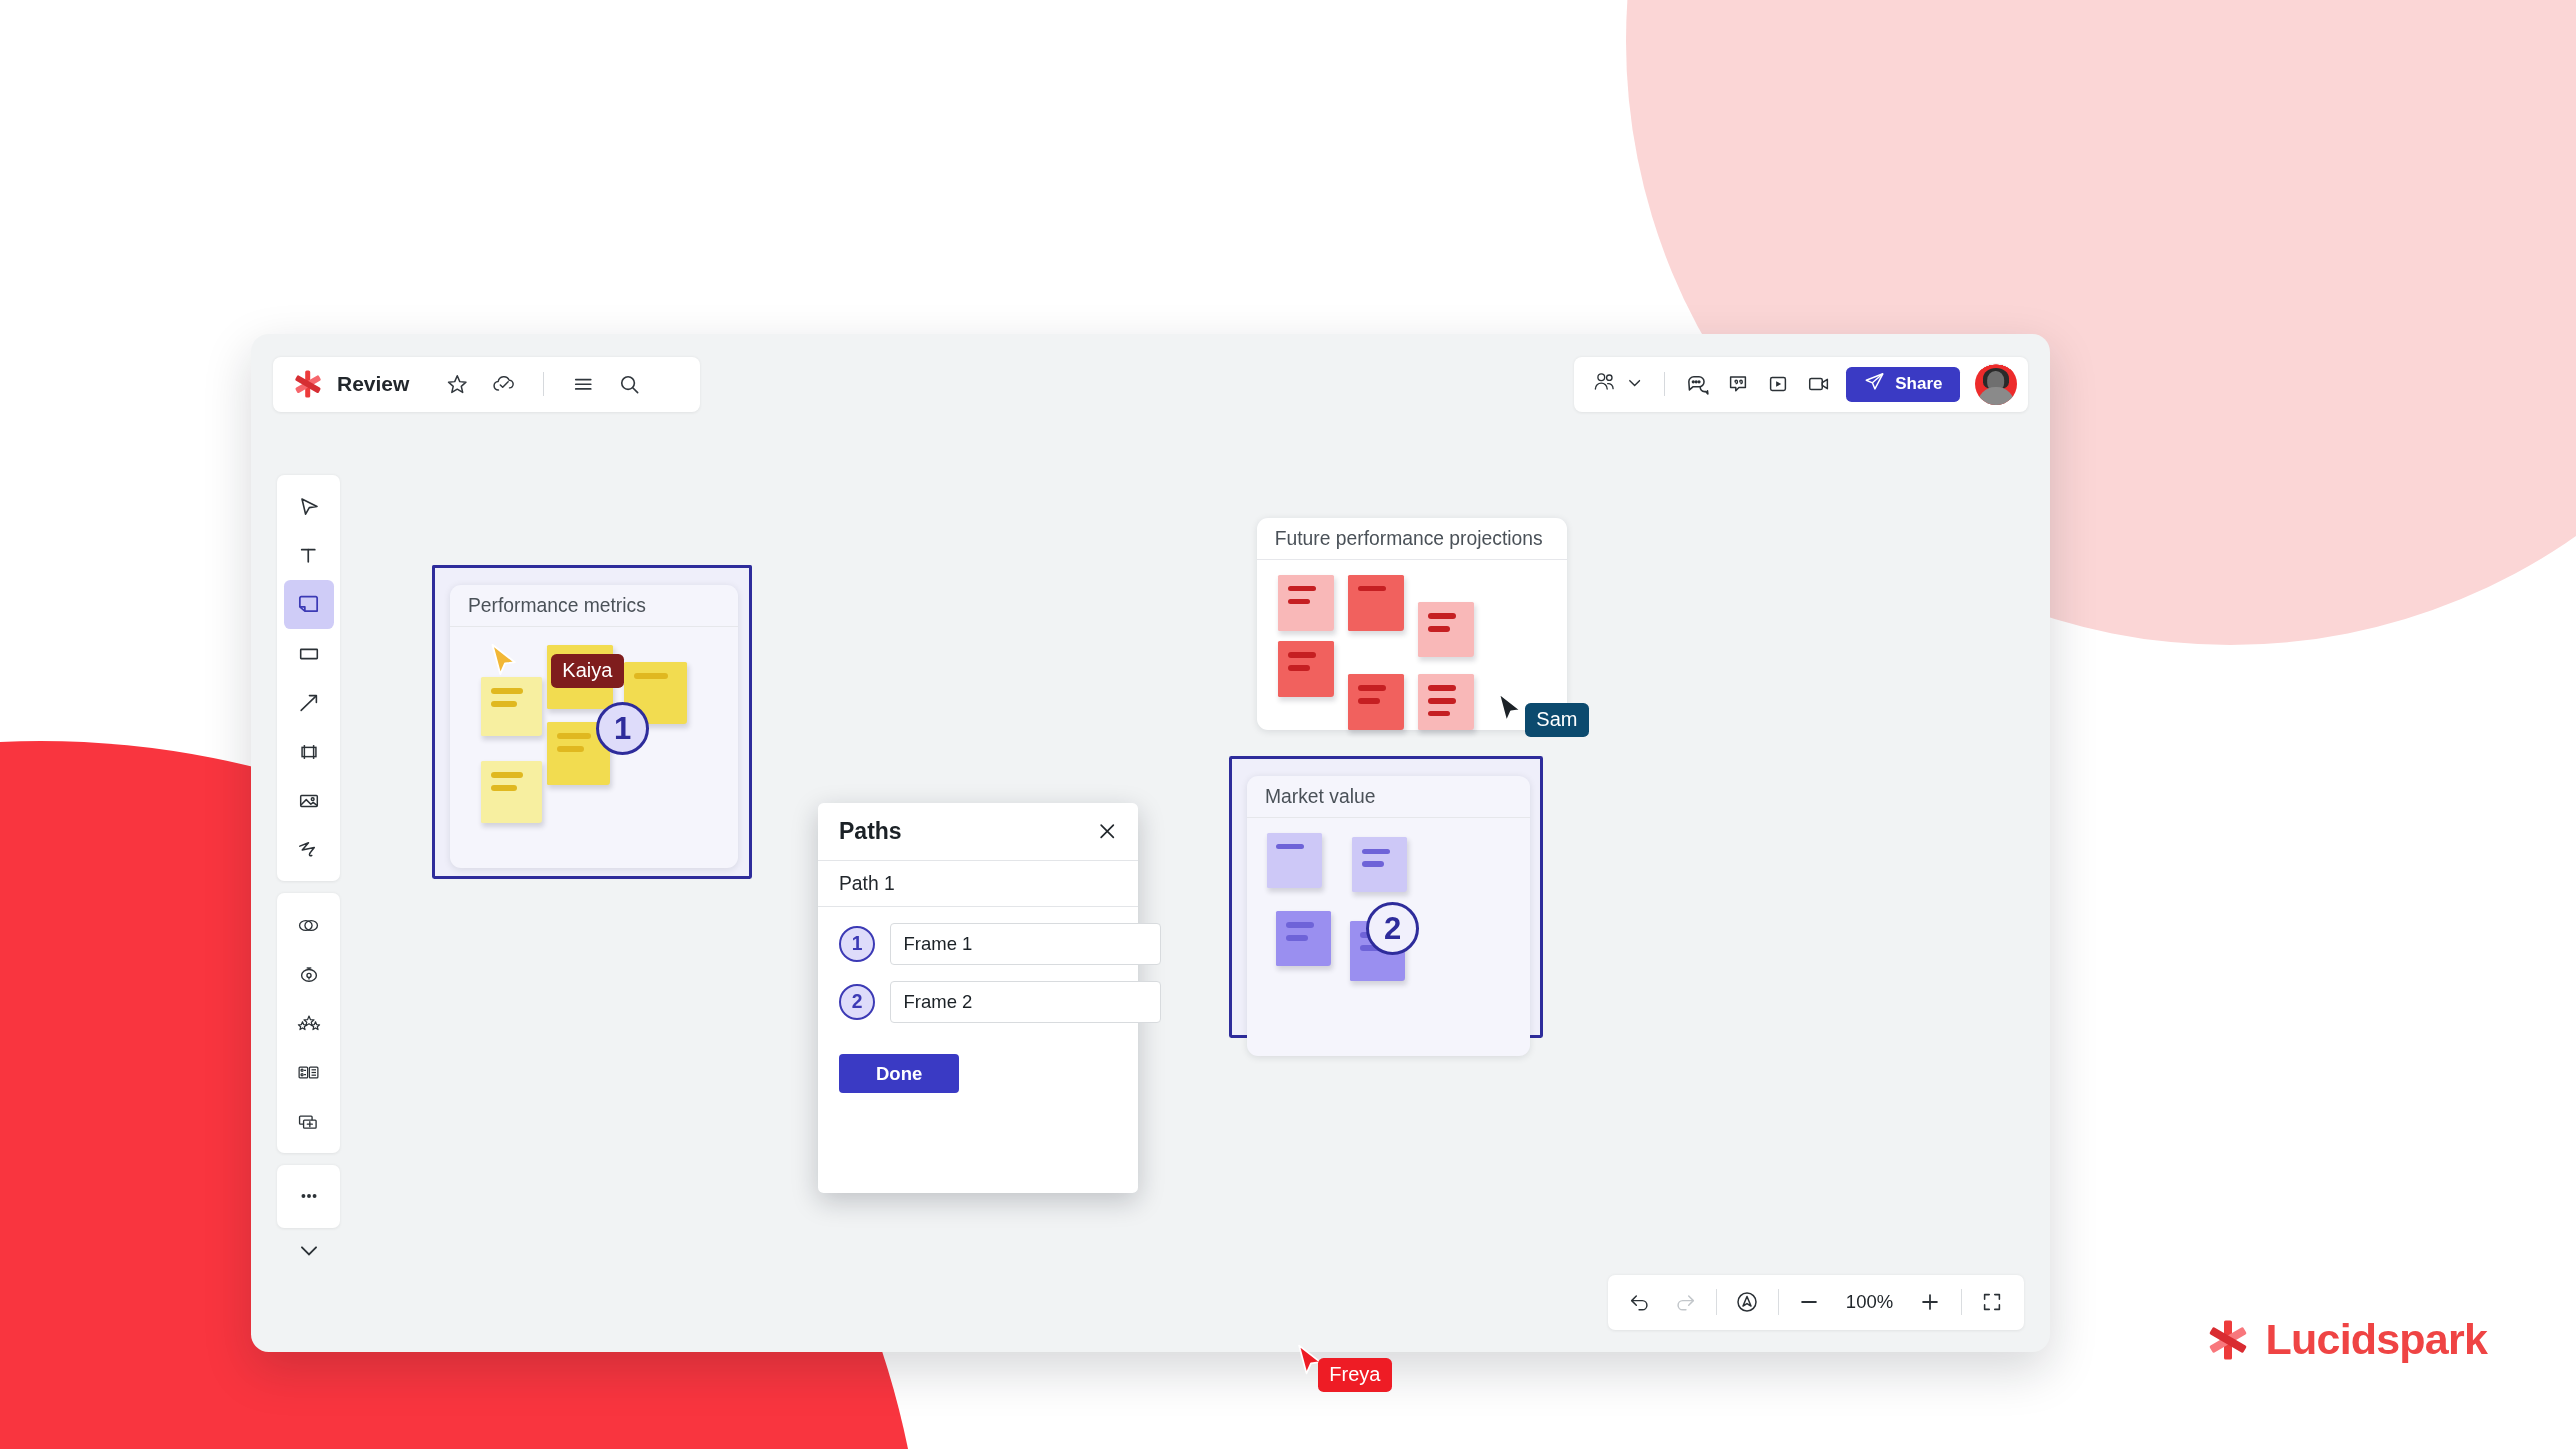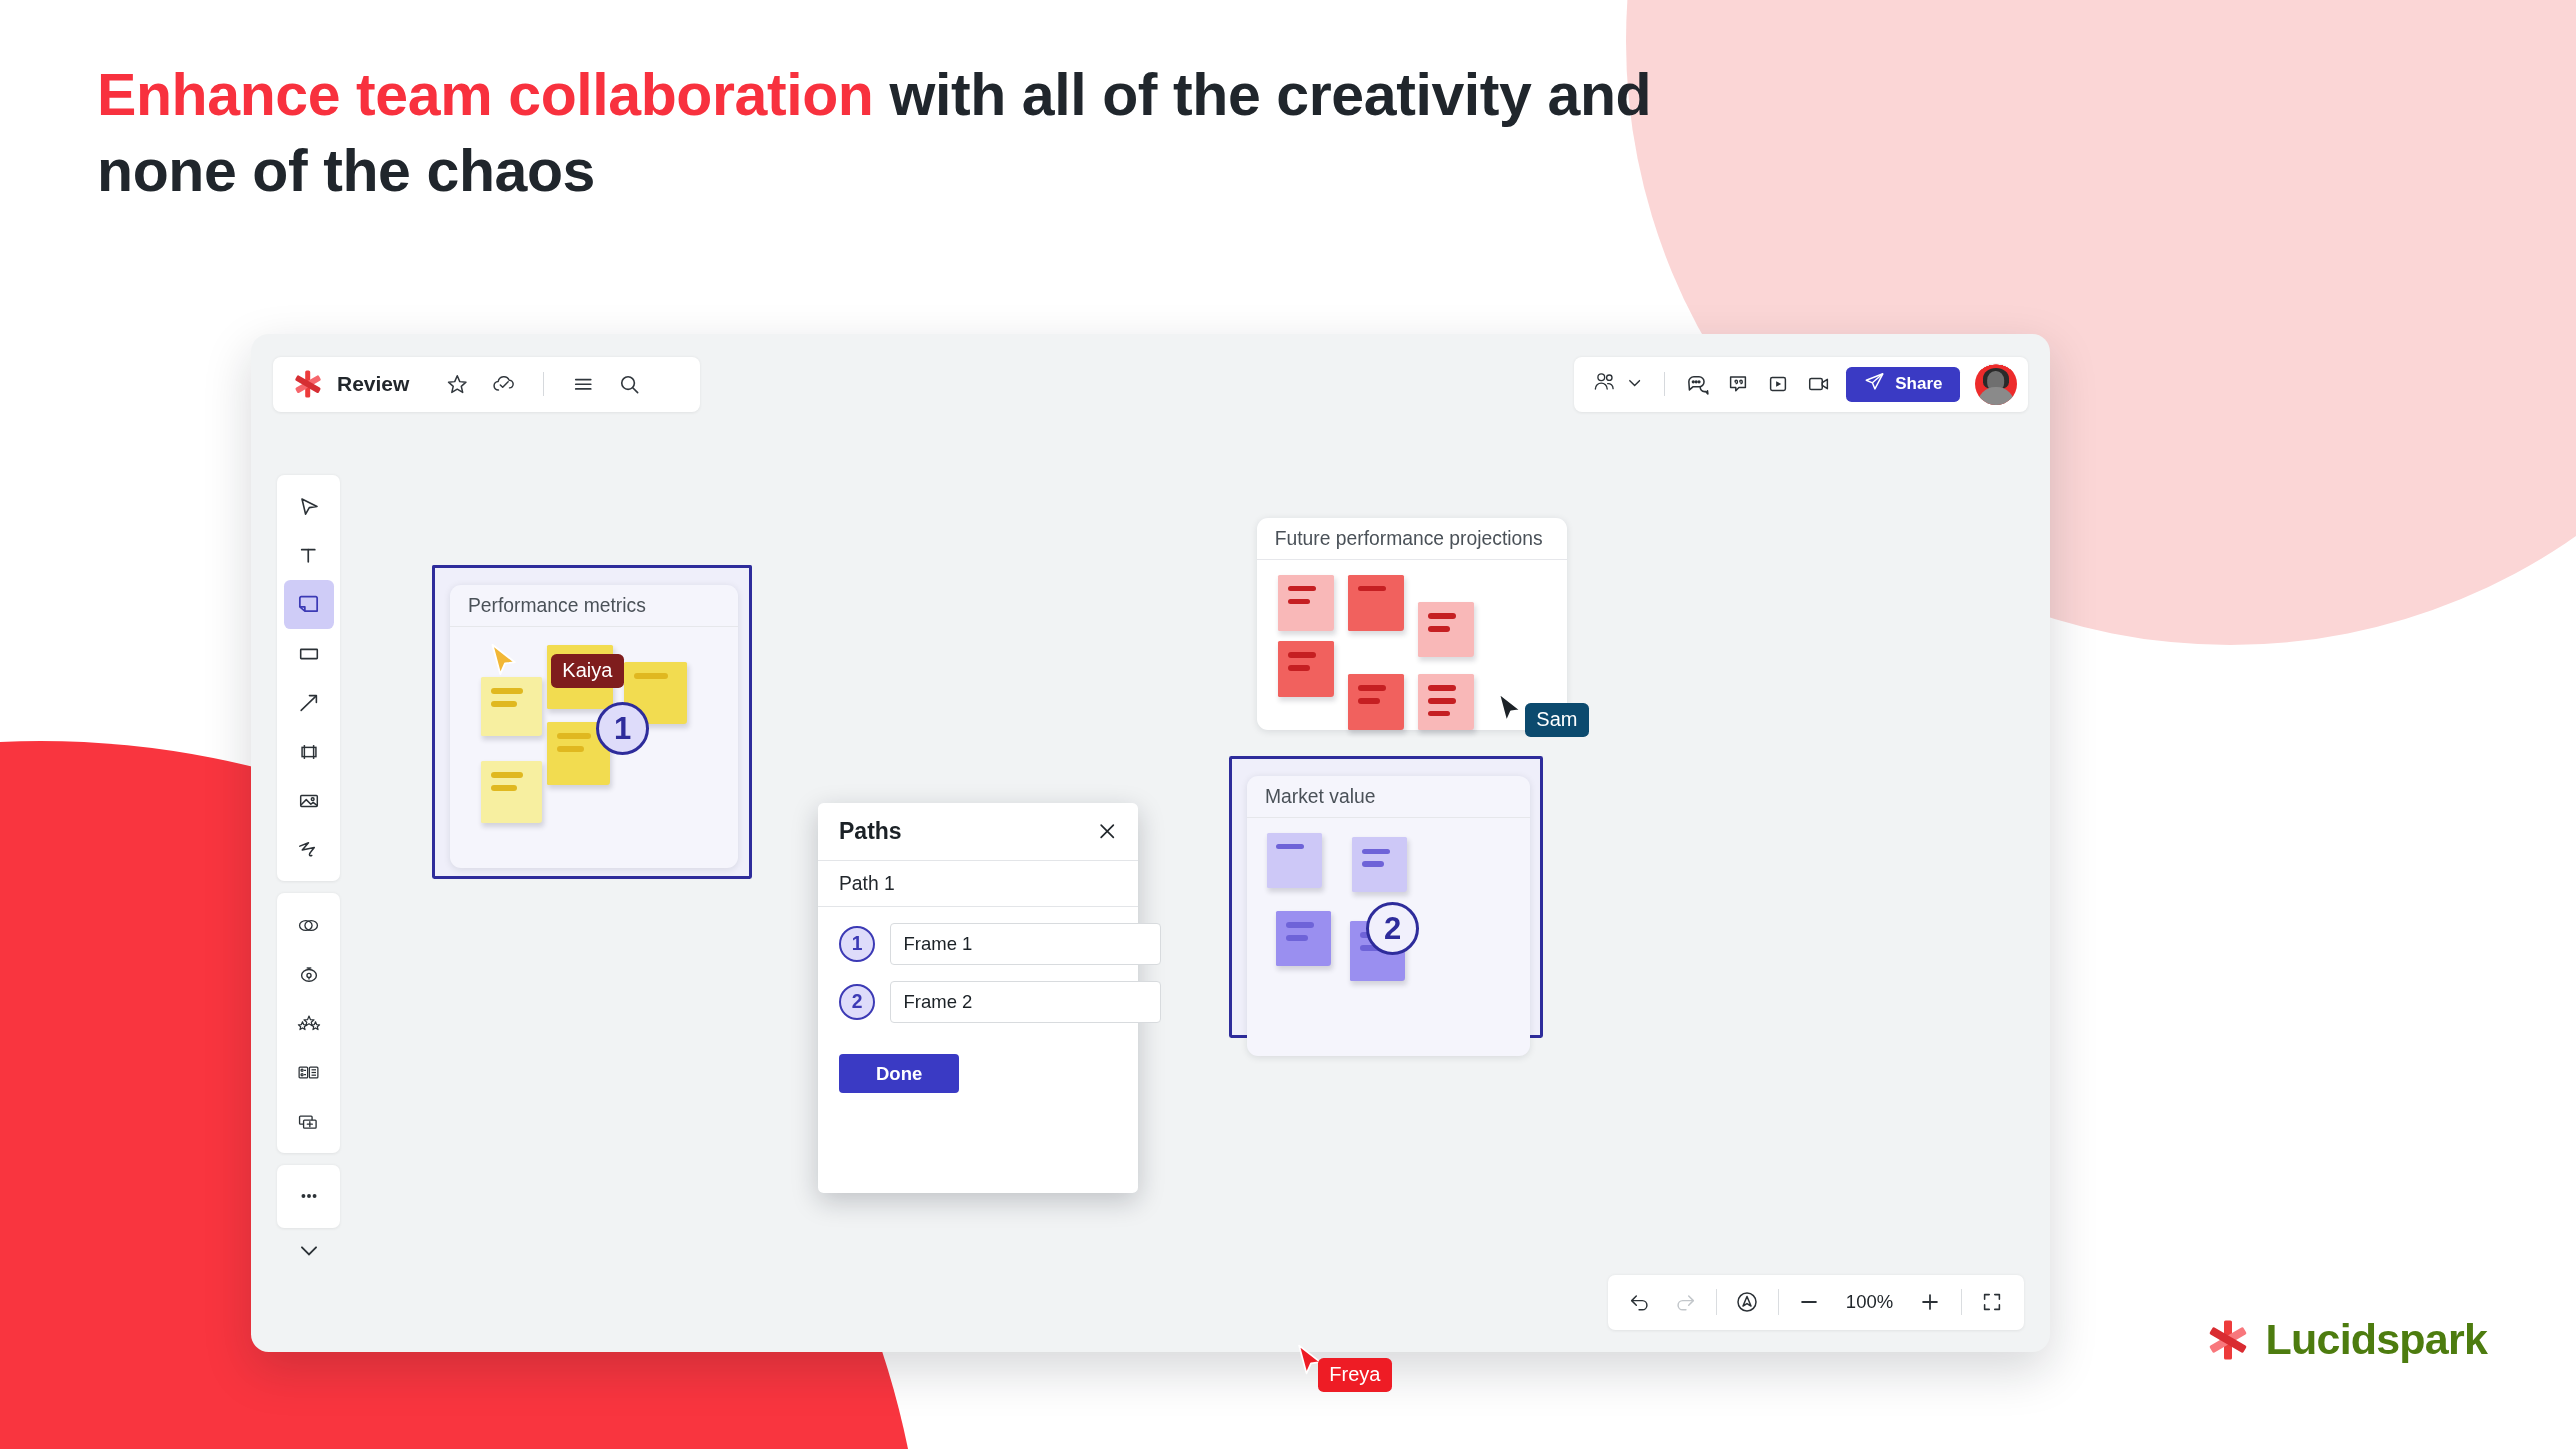--- a/index.html
+++ b/index.html
@@ -367,33 +367,30 @@
   }
   .wordmark .mark { width: 39px; height: 39px; position:relative; }
   .wordmark .mark i {
     position:absolute; left:50%; top:50%;
     width: 8px; height: 39px; border-radius:1.6px;
     transform-origin:center; background:#ED3B3B;
   }
   .wordmark .mark i:nth-child(1){ transform:translate(-50%,-50%) rotate(0deg); }
   .wordmark .mark i:nth-child(2){ transform:translate(-50%,-50%) rotate(60deg); background:#F8777C; }
   .wordmark .mark i:nth-child(3){ transform:translate(-50%,-50%) rotate(120deg); background:#D92C31; }
-  .wordmark .txt { font-size: 43px; font-weight:700; color:#4d7c0f; letter-spacing:-0.8px; }
+  .wordmark .txt { font-size: 43px; font-weight:700; color:#ef4444; letter-spacing:-0.8px; }
 </style>
 </head>
 <body>
 
 <div id="stage">
 
   <div class="blob-pink"></div>
   <div class="blob-red"></div>
 
-  <h1 class="headline">
-    <span class="accent">Enhance team collaboration</span><span> with all of the creativity and none of the chaos</span>
-  </h1>
 
   <div class="app-window">
 
     <div class="topbar-left">
       <div class="logo-asterisk">
           <i></i>
           <i></i>
           <i></i>
         </div>
       <div class="doc-title">Review</div>

